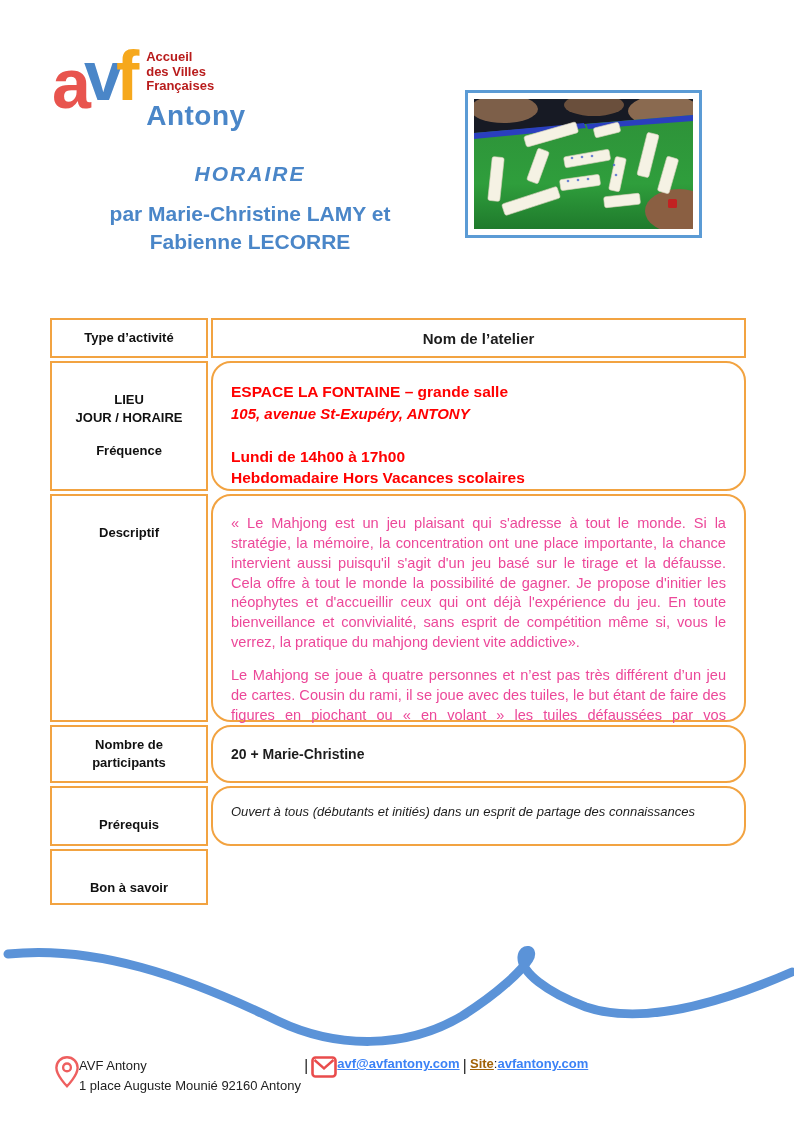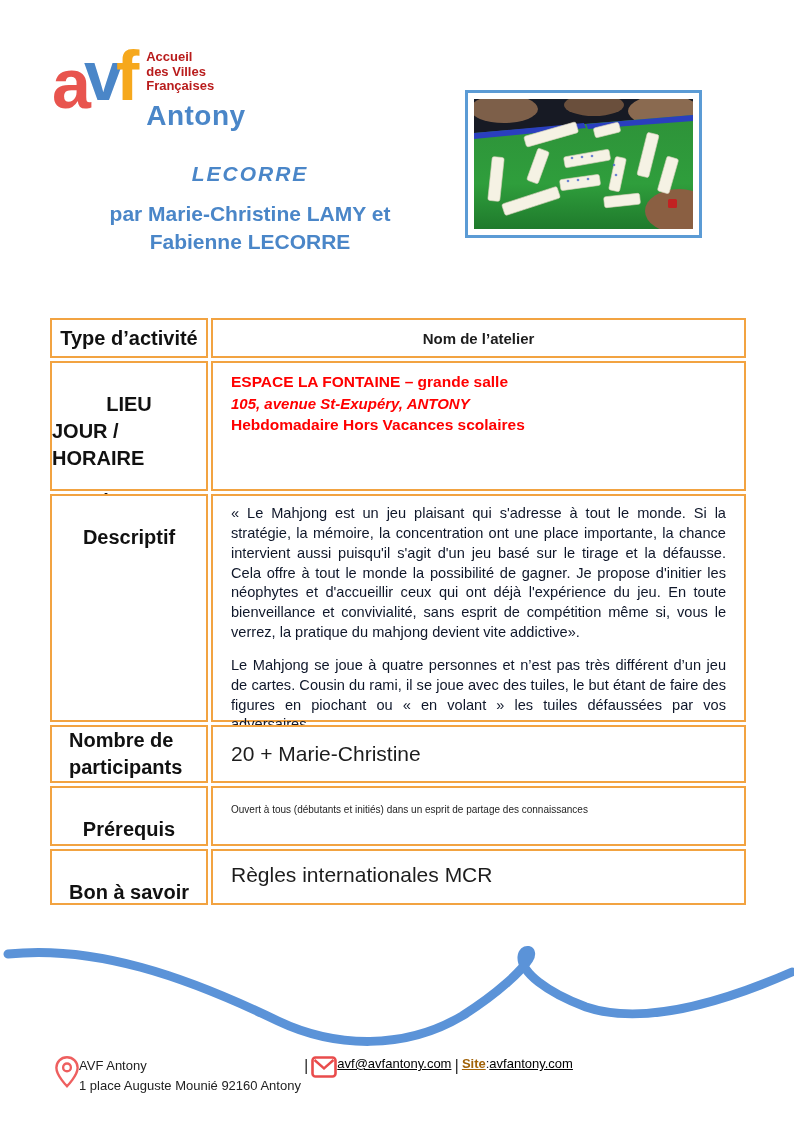--- a/index.html
+++ b/index.html
@@ -41,52 +41,52 @@
   .activity-table {
     position: absolute; left: 50px; top: 318px; width: 696px;
     display: grid;
     grid-template-columns: 158px 1fr;
     grid-template-rows: 40px 130px 228px 58px 60px 56px;
     gap: 3px;
   }
   .cell { border: 2px solid #F2A341; background: #fff; }
   .label-cell {
     display: flex; flex-direction: column; align-items: center; justify-content: center;
-    font-weight: bold; font-size: 20px; color: #111; text-align: left; line-height: 1.35;
+    font-weight: bold; font-size: 13px; color: #111; text-align: center; line-height: 1.35;
   }
   .label-top { justify-content: flex-start; padding-top: 28px; }
-  .value-cell { padding: 8px 18px; }
+  .value-cell { padding: 18px 18px; border-radius: 20px; }
   .center-h { display:flex; align-items:center; justify-content:center; font-weight:bold; font-size:15px;text-align:right; }
   .center-v { display:flex; align-items:center; }
   .freq-line { margin-top: 16px; }
   .participants-label { width: 120px; align-self: center; }
 
   .red-line { color: #FF0000; font-weight: bold; font-size: 15.5px; line-height: 1.4; }
   .red-italic { font-style: italic; font-size: 15px; }
   .red-gap { margin-top: 22px; }
 
-  .desc-cell p { font-size: 14.6px; line-height: 1.36; text-align: justify; color: #0f172a; }
+  .desc-cell p { font-size: 14.6px; line-height: 1.36; text-align: justify; color: #ec4899; }
   .desc-cell p + p { margin-top: 13px; }
 
-  .value-bold { font-weight: normal; font-size: 21px; }
-  .value-regular { font-size: 10px; line-height: 1.55; padding-top: 14px; }
+  .value-bold { font-weight: bold; font-size: 14px; }
+  .value-regular { font-size: 13px; line-height: 1.55; padding-top: 14px; font-style: italic; }
   .value-top { padding-top: 12px; }
 
   
   .wave { position: absolute; left: 0; top: 928px; width: 794px; height: 122px; }
 
   
   .footer {
     position: absolute; left: 55px; top: 1056px;
     display: flex; align-items: flex-start; gap: 0;
     font-size: 13px; color: #222;
   }
   .footer .addr { line-height: 1.55; }
   .footer .sep { font-size: 17px; color: #333; padding: 0 3px; }
-  .footer a { color: #000000; text-decoration: underline; }
+  .footer a { color: #3b82f6; text-decoration: underline; font-weight: bold; }
   .footer a.dark { color: #a16207; font-weight: bold; }
   .icon-wrap { display: inline-flex; align-items: center; }
 </style>
 </head>
 <body>
 
 <div class="page">
 
   <header class="logo-block">
     <div class="logo-letters">
@@ -98,21 +98,21 @@
       <div class="logo-tagline">
         <div>Accueil</div>
         <div>des Villes</div>
         <div>Françaises</div>
       </div>
       <div class="logo-city">Antony</div>
     </div>
   </header>
 
   <section class="title-block">
-    <h1>LECORRE</h1>
+    <h1>HORAIRE</h1>
     <h2>par Marie-Christine LAMY et Fabienne LECORRE</h2>
   </section>
 
   <figure class="photo-frame">
     <svg viewBox="0 0 219 130" preserveAspectRatio="none" aria-hidden="true">
       <defs>
         <linearGradient id="felt" x1="0" y1="0" x2="0" y2="1">
           <stop offset="0" stop-color="#2e9239"></stop>
           <stop offset="0.6" stop-color="#2f9e3c"></stop>
           <stop offset="1" stop-color="#1f7a2c"></stop>
@@ -158,43 +158,41 @@
     <div class="cell center-h">Nom de l’atelier</div>
 
     <div class="cell label-cell label-top">
       <div>LIEU</div>
       <div>JOUR / HORAIRE</div>
       <div class="freq-line">Fréquence</div>
     </div>
     <div class="cell value-cell">
       <div class="red-line">ESPACE LA FONTAINE – grande salle</div>
       <div class="red-line red-italic">105, avenue St-Exupéry, ANTONY</div>
+      <div class="red-line red-gap">Lundi de 14h00 à 17h00</div>
       <div class="red-line">Hebdomadaire Hors Vacances scolaires</div>
     </div>
 
     <div class="cell label-cell label-top">Descriptif</div>
     <div class="cell value-cell desc-cell">
       <p>« Le Mahjong est un jeu plaisant qui s'adresse à tout le monde. Si la stratégie, la mémoire, la concentration ont une place importante, la chance intervient aussi puisqu'il s'agit d'un jeu basé sur le tirage et la défausse. Cela offre à tout le monde la possibilité de gagner. Je propose d'initier les néophytes et d'accueillir ceux qui ont déjà l'expérience du jeu. En toute bienveillance et convivialité, sans esprit de compétition même si, vous le verrez, la pratique du mahjong devient vite addictive».</p>
       <p>Le Mahjong se joue à quatre personnes et n’est pas très différent d’un jeu de cartes. Cousin du rami, il se joue avec des tuiles, le but étant de faire des figures en piochant ou « en volant » les tuiles défaussées par vos adversaires.</p>
     </div>
 
     <div class="cell label-cell">
       <div class="participants-label">Nombre de participants</div>
     </div>
     <div class="cell value-cell center-v">
       <span class="value-bold">20 + Marie-Christine</span>
     </div>
 
     <div class="cell label-cell label-top">Prérequis</div>
     <div class="cell value-cell value-regular">Ouvert à tous (débutants et initiés) dans un esprit de partage des connaissances</div>
 
     <div class="cell label-cell label-top">Bon à savoir</div>
-    <div class="cell value-cell value-top">
-      <span class="value-bold">Règles internationales MCR</span>
-    </div>
   </section>
 
   <svg class="wave" viewBox="0 0 794 122" fill="none" aria-hidden="true">
     <path d="M 8 26
              C 95 17, 185 48, 278 93
              C 335 120, 405 122, 462 88
              C 500 64, 522 42, 529 31
              C 535 21, 523 19, 522 29
              C 521 44, 546 64, 586 79
              C 634 95, 705 82, 792 44" stroke="#5B93D8" stroke-width="9" stroke-linecap="round" fill="none"></path>

